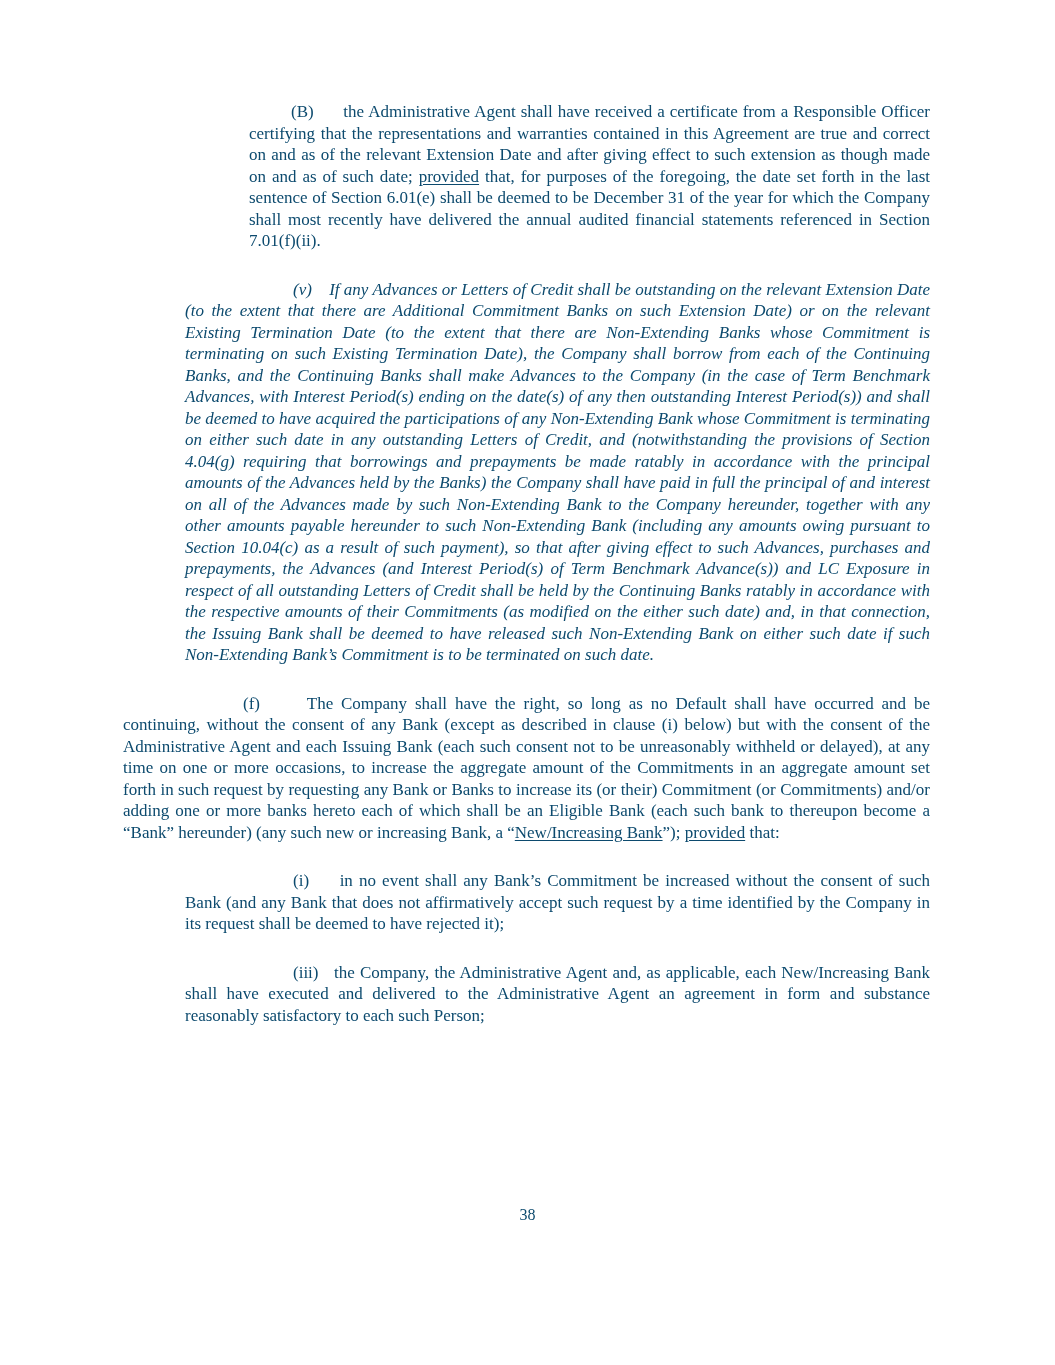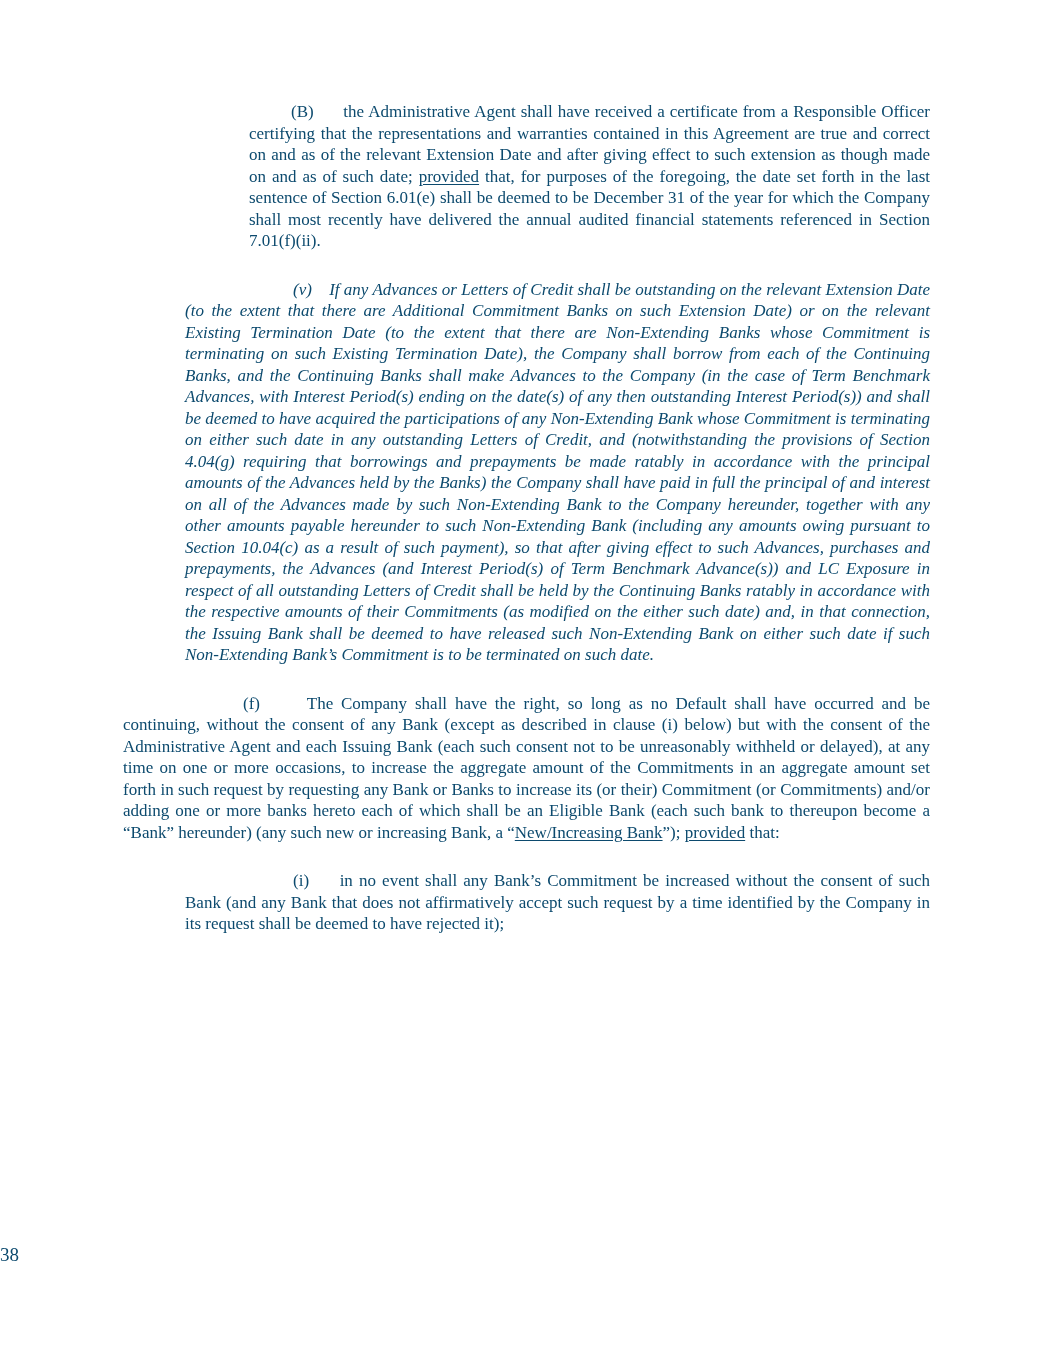--- a/index.html
+++ b/index.html
@@ -44,39 +44,40 @@
   .para-sub {
     margin-left: 62px;
     text-indent: 108px;
   }
   .u {
     text-decoration: underline;
     text-underline-offset: 2px;
   }
   .page-number {
     position: absolute;
-    top: 1244px;
+    top: 1204px;
     left: 0;
     width: 100%;
-    text-align: left;
-    font-size: 19px;
+    text-align: center;
+    font-size: 16px;
   }
 </style>
 </head>
 <body>
 
 <div class="page">
   <div class="content">
 
     <p class="para para-b"><span>(B)&nbsp;&nbsp;&nbsp;&nbsp;&nbsp; the Administrative Agent shall have received a certificate from a Responsible Officer certifying that the representations and warranties contained in this Agreement are true and correct on and as of the relevant Extension Date and after giving effect to such extension as though made on and as of such date; </span><span class="u">provided</span><span> that, for purposes of the foregoing, the date set forth in the last sentence of Section 6.01(e) shall be deemed to be December 31 of the year for which the Company shall most recently have delivered the annual audited financial statements referenced in Section 7.01(f)(ii).</span></p>
 
     <p class="para para-v">(v)&nbsp;&nbsp;&nbsp; If any Advances or Letters of Credit shall be outstanding on the relevant Extension Date (to the extent that there are Additional Commitment Banks on such Extension Date) or on the relevant Existing Termination Date (to the extent that there are Non-Extending Banks whose Commitment is terminating on such Existing Termination Date), the Company shall borrow from each of the Continuing Banks, and the Continuing Banks shall make Advances to the Company (in the case of Term Benchmark Advances, with Interest Period(s) ending on the date(s) of any then outstanding Interest Period(s)) and shall be deemed to have acquired the participations of any Non-Extending Bank whose Commitment is terminating on either such date in any outstanding Letters of Credit, and (notwithstanding the provisions of Section 4.04(g) requiring that borrowings and prepayments be made ratably in accordance with the principal amounts of the Advances held by the Banks) the Company shall have paid in full the principal of and interest on all of the Advances made by such Non-Extending Bank to the Company hereunder, together with any other amounts payable hereunder to such Non-Extending Bank (including any amounts owing pursuant to Section 10.04(c) as a result of such payment), so that after giving effect to such Advances, purchases and prepayments, the Advances (and Interest Period(s) of Term Benchmark Advance(s)) and LC Exposure in respect of all outstanding Letters of Credit shall be held by the Continuing Banks ratably in accordance with the respective amounts of their Commitments (as modified on the either such date) and, in that connection, the Issuing Bank shall be deemed to have released such Non-Extending Bank on either such date if such Non-Extending Bank’s Commitment is to be terminated on such date.</p>
 
     <p class="para para-f"><span>(f)&nbsp;&nbsp;&nbsp;&nbsp;&nbsp; The Company shall have the right, so long as no Default shall have occurred and be continuing, without the consent of any Bank (except as described in clause (i) below) but with the consent of the Administrative Agent and each Issuing Bank (each such consent not to be unreasonably withheld or delayed), at any time on one or more occasions, to increase the aggregate amount of the Commitments in an aggregate amount set forth in such request by requesting any Bank or Banks to increase its (or their) Commitment (or Commitments) and/or adding one or more banks hereto each of which shall be an Eligible Bank (each such bank to thereupon become a “Bank” hereunder) (any such new or increasing Bank, a “</span><span class="u">New/Increasing Bank</span><span>”); </span><span class="u">provided</span><span> that:</span></p>
 
     <p class="para para-sub">(i)&nbsp;&nbsp;&nbsp;&nbsp; in no event shall any Bank’s Commitment be increased without the consent of such Bank (and any Bank that does not affirmatively accept such request by a time identified by the Company in its request shall be deemed to have rejected it);</p>
 
 
+    <p class="para para-sub">(iii)&nbsp;&nbsp; the Company, the Administrative Agent and, as applicable, each New/Increasing Bank shall have executed and delivered to the Administrative Agent an agreement in form and substance reasonably satisfactory to each such Person;</p>
 
   </div>
 
   <div class="page-number">38</div>
 </div>
 
 </body></html>

